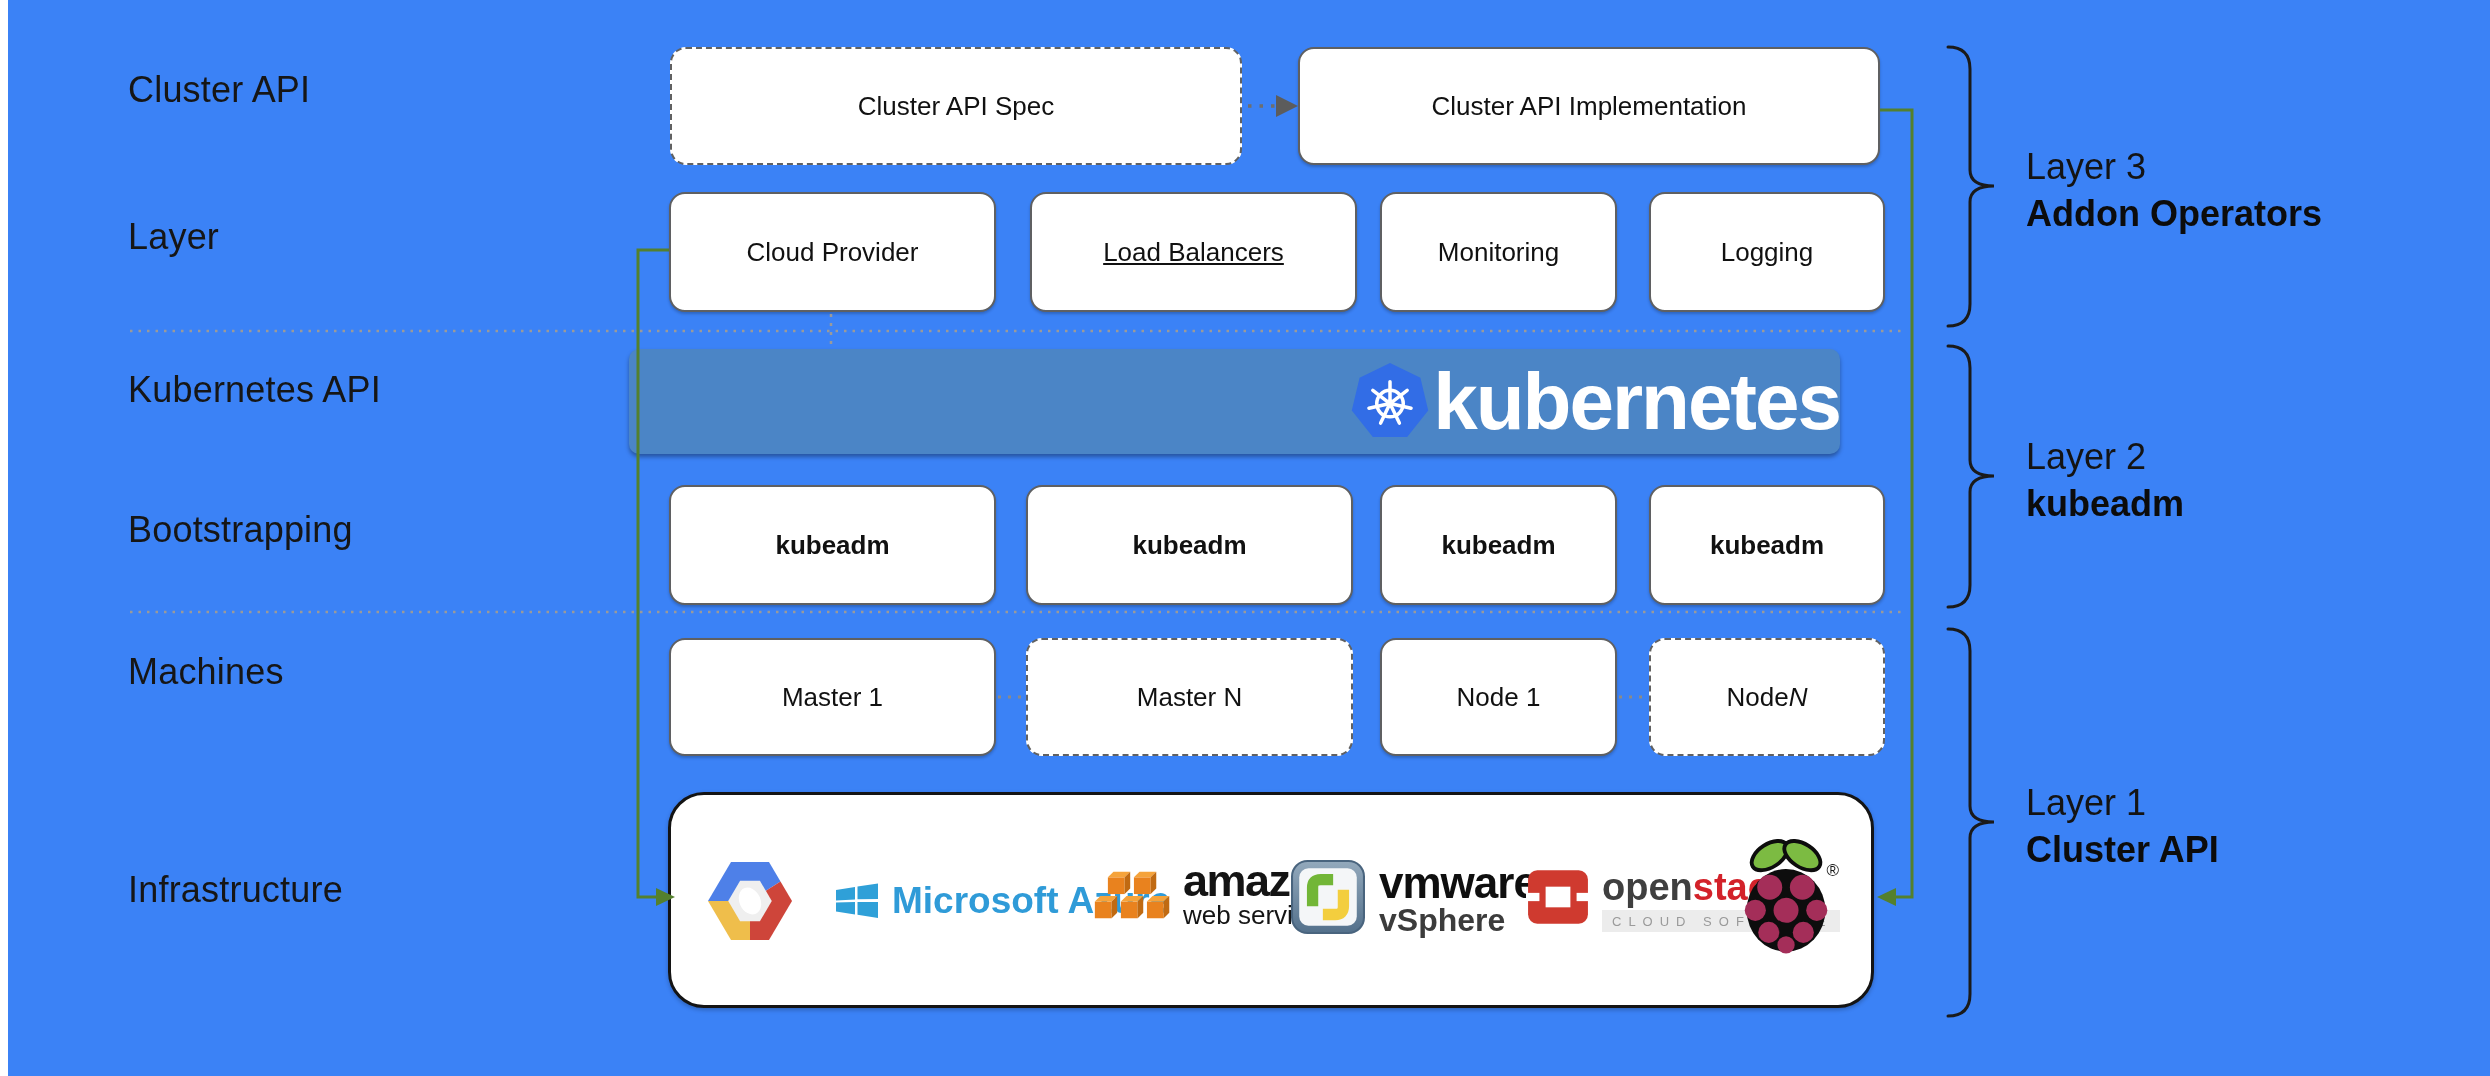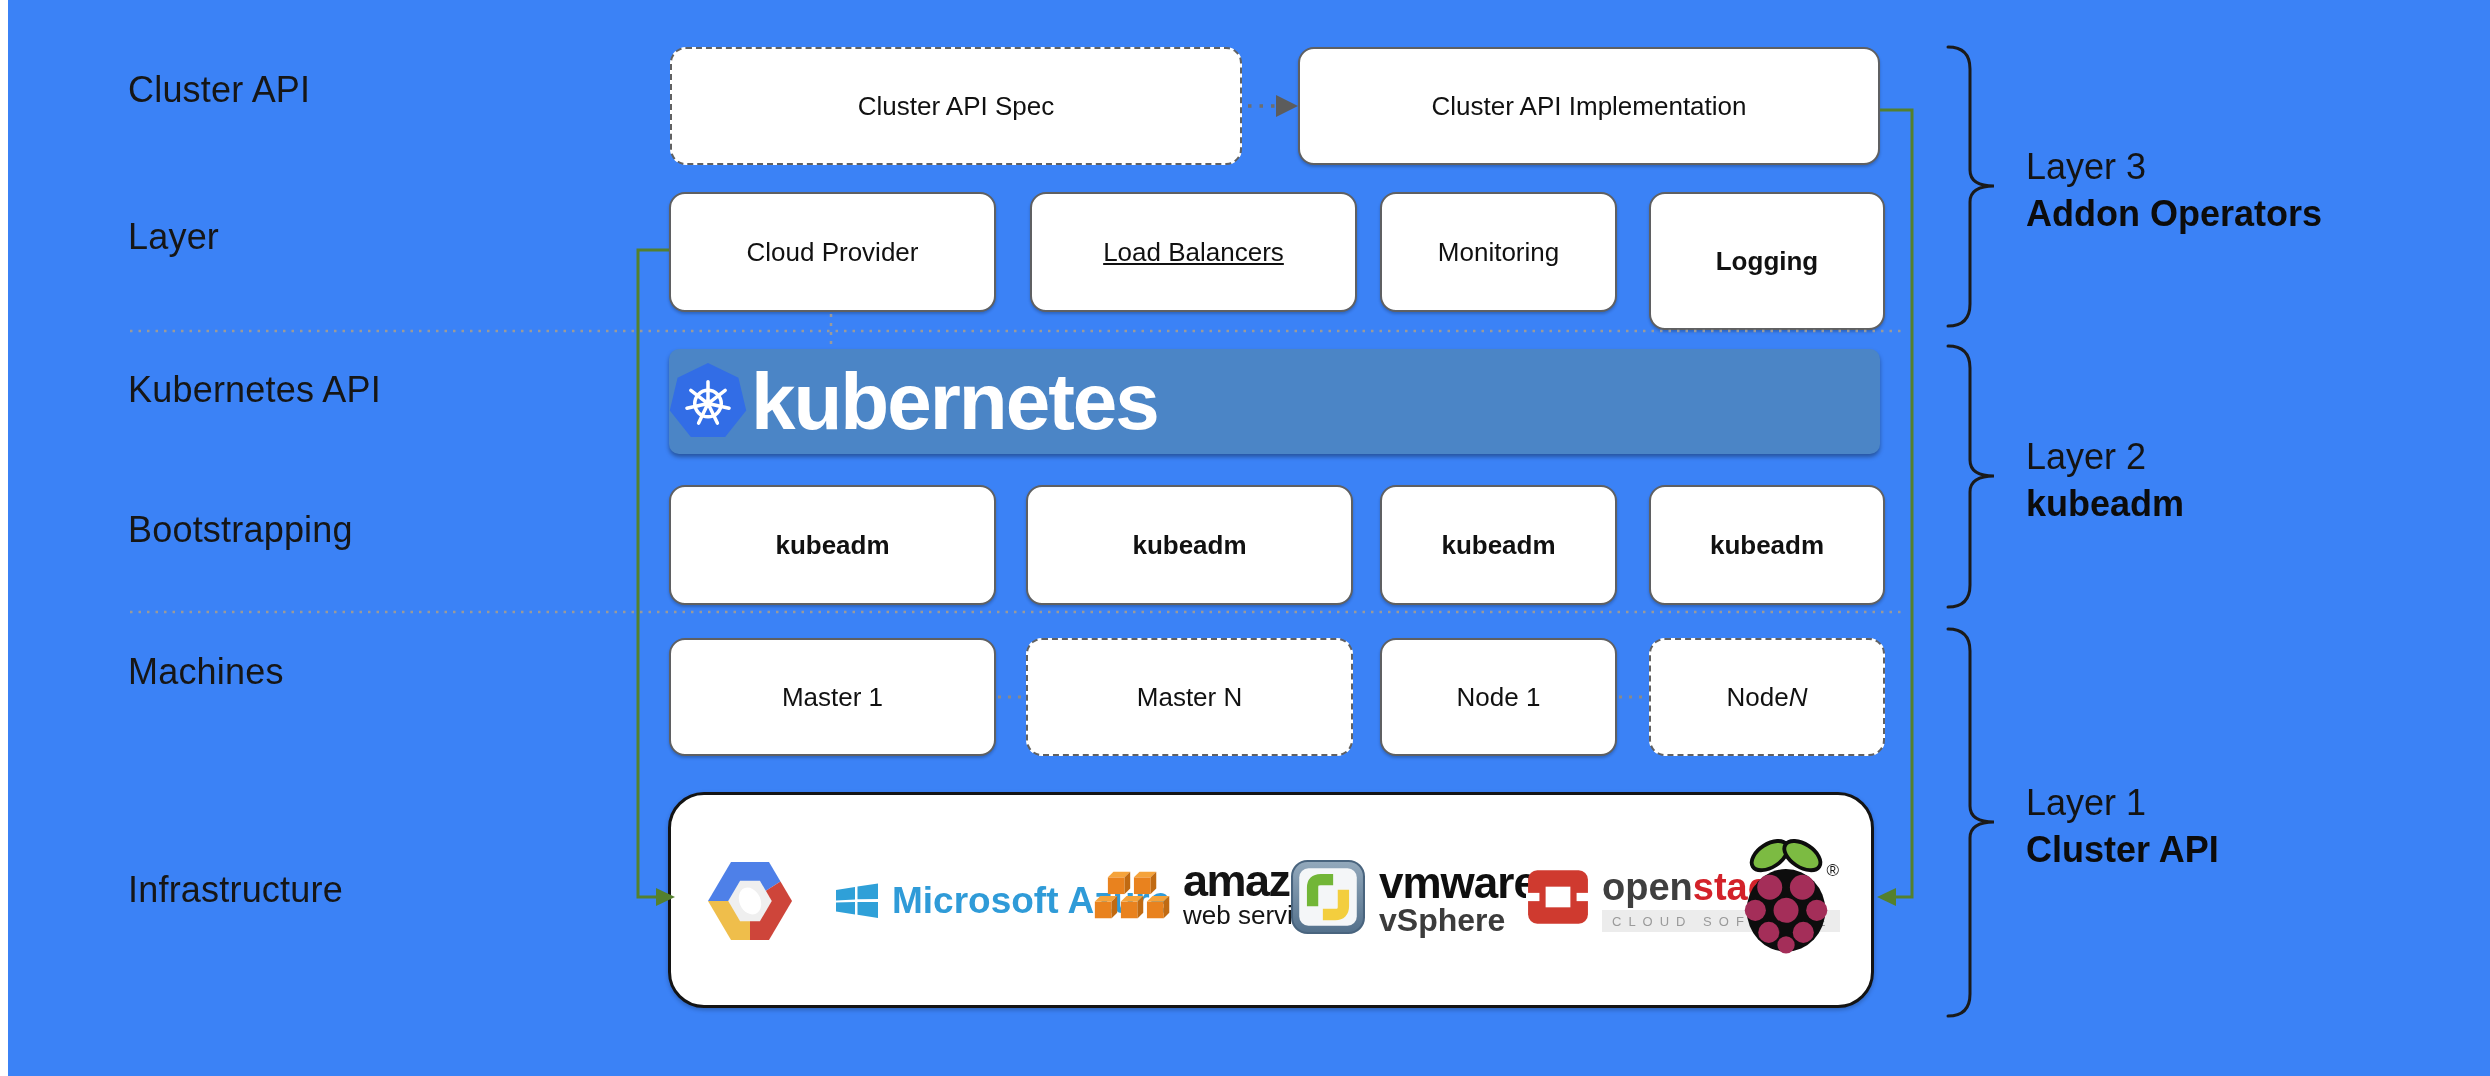--- a/index.html
+++ b/index.html
@@ -18,23 +18,23 @@
     position:absolute; border:2.5px solid #5f6062; border-radius:16px; background:#fff;
     display:flex; align-items:center; justify-content:center;
     font-size:26px; color:#111; white-space:nowrap;
     box-shadow:0 2px 3px rgba(0,0,0,0.22);
   }
   .dbox.dashed { border-style:dashed; box-shadow:none; border-color:#616161; }
   .dbox.bold { font-weight:bold; }
   .suffix { font-style:italic; }
   
   .k8s-banner {
-    position:absolute; left:661px; top:349px; width:1211px; height:105px;
+    position:absolute; left:621px; top:349px; width:1211px; height:105px;
     background:#4b85c6; border-radius:10px;
-    display:flex; align-items:center; justify-content:flex-start; gap:4px;
+    display:flex; align-items:center; justify-content:flex-end; gap:4px;
     box-shadow:0 3px 4px rgba(0,0,0,0.35);
   }
   .k8s-wordmark {
     color:#fff; font-size:80px; font-weight:bold; letter-spacing:-2px;
     line-height:105px; white-space:nowrap;
   }
   
   .infra-box {
     position:absolute; left:660px; top:792px; width:1206px; height:216px;
     border:3px solid #141414; border-radius:36px; background:#fff;
@@ -75,21 +75,21 @@
   <div class="row-label" style="top:530px">Bootstrapping</div>
   <div class="row-label" style="top:672px">Machines</div>
   <div class="row-label" style="top:890px">Infrastructure</div>
 
   <div class="dbox dashed" style="left:662px; top:47px; width:572px; height:118px;">Cluster API Spec</div>
   <div class="dbox" style="left:1290px; top:47px; width:582px; height:118px;">Cluster API Implementation</div>
 
   <div class="dbox" style="left:661px;  top:192px; width:327px; height:120px;text-align:right;">Cloud Provider</div>
   <div class="dbox" style="left:1022px; top:192px; width:327px; height:120px;text-decoration:underline;">Load Balancers</div>
   <div class="dbox" style="left:1372px; top:192px; width:237px; height:120px;">Monitoring</div>
-  <div class="dbox" style="left:1641px; top:192px; width:236px; height:138px;font-weight:bold;">Logging</div>
+  <div class="dbox" style="left:1641px; top:192px; width:236px; height:120px;">Logging</div>
 
   <div class="k8s-banner">
     <span style="display:flex;">
       <svg width="78" height="82" viewBox="0 0 100 104">
         <polygon points="50,2 89,21 99,63 72,97 28,97 1,63 11,21" fill="#326de6"></polygon>
         <g stroke="#ffffff" stroke-width="4.5" stroke-linecap="round">
           <line x1="50" y1="54" x2="50" y2="26"></line>
           <line x1="50" y1="54" x2="72" y2="37"></line>
           <line x1="50" y1="54" x2="77" y2="60"></line>
           <line x1="50" y1="54" x2="62" y2="79"></line>

